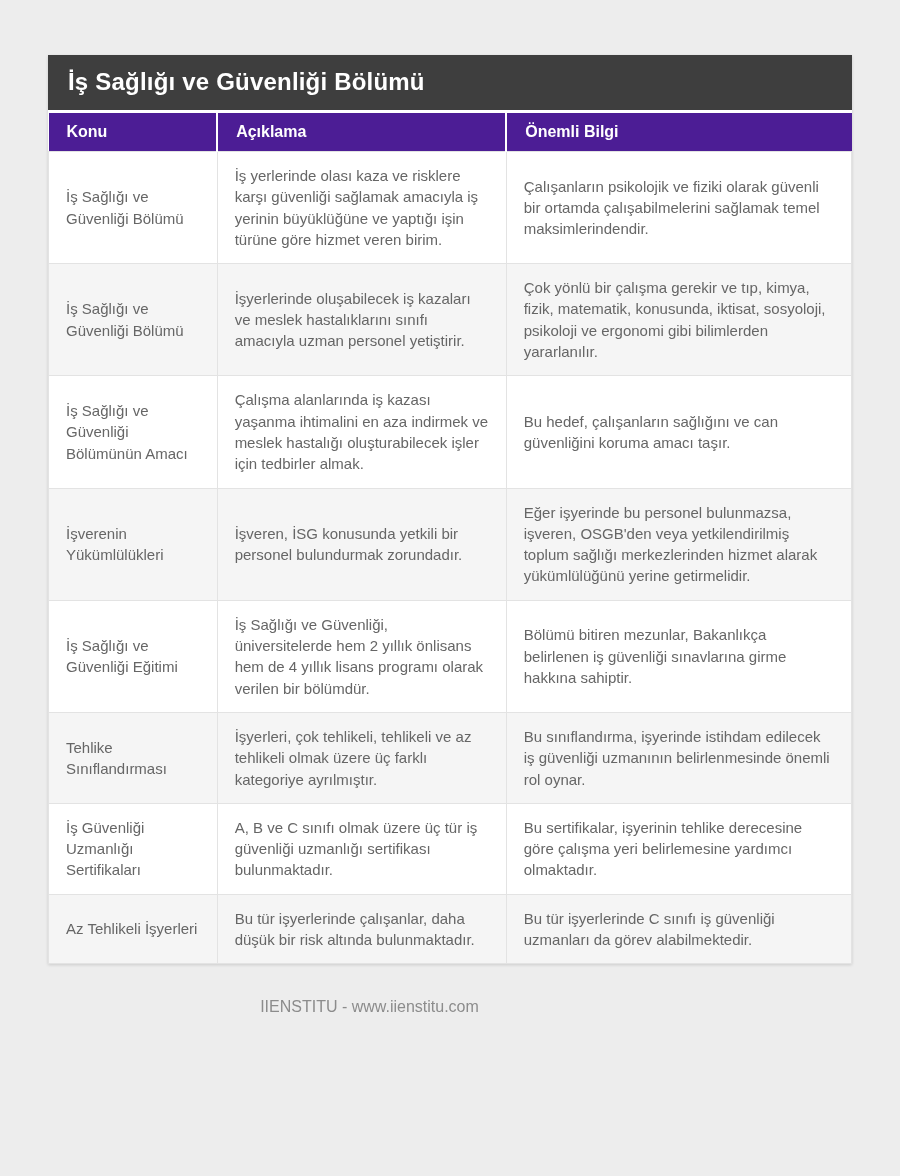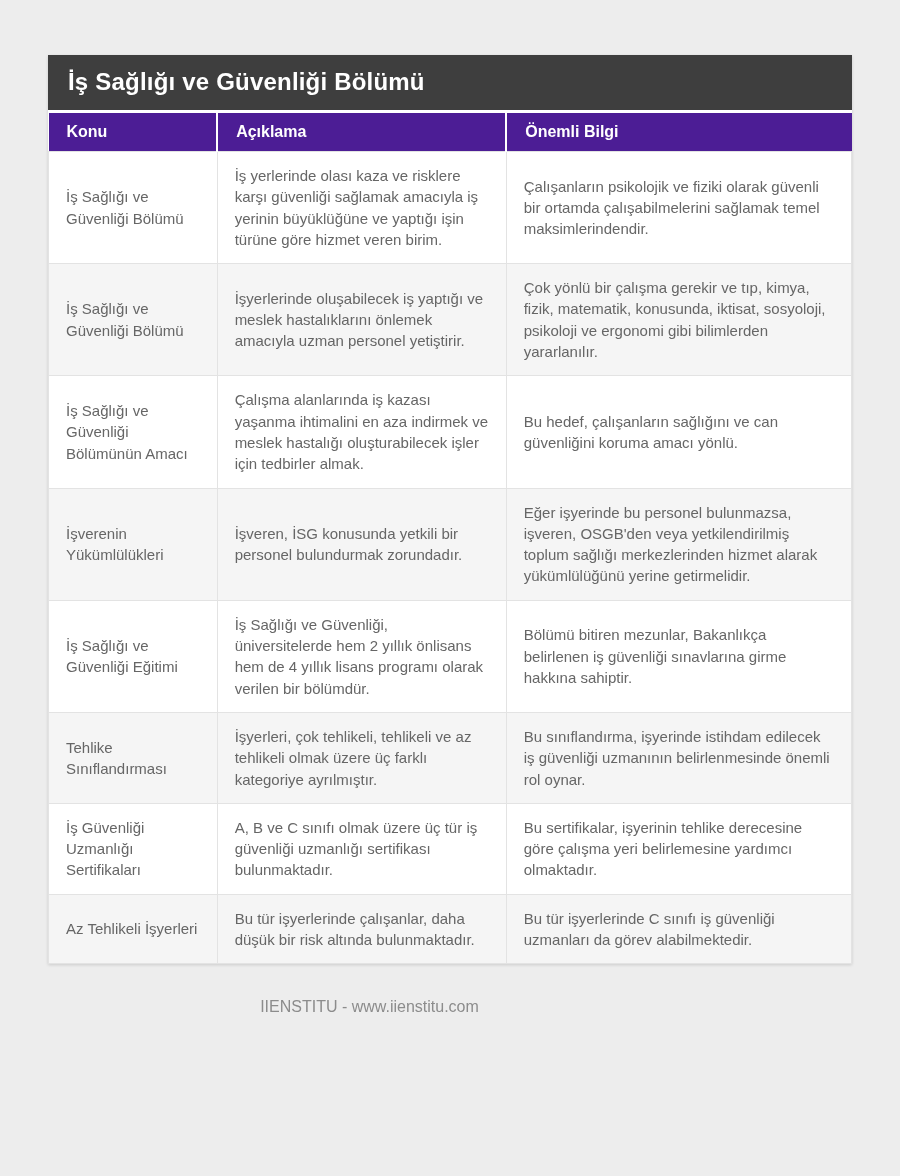--- a/index.html
+++ b/index.html
@@ -84,27 +84,27 @@
         </tr>
       </thead>
       <tbody>
           <tr>
             <td>İş Sağlığı ve Güvenliği Bölümü</td>
             <td>İş yerlerinde olası kaza ve risklere karşı güvenliği sağlamak amacıyla iş yerinin büyüklüğüne ve yaptığı işin türüne göre hizmet veren birim.</td>
             <td>Çalışanların psikolojik ve fiziki olarak güvenli bir ortamda çalışabilmelerini sağlamak temel maksimlerindendir.</td>
           </tr>
           <tr>
             <td>İş Sağlığı ve Güvenliği Bölümü</td>
-            <td>İşyerlerinde oluşabilecek iş yaptığı ve meslek hastalıklarını önlemek amacıyla uzman personel yetiştirir.</td>
+            <td>İşyerlerinde oluşabilecek iş kazaları ve meslek hastalıklarını sınıfı amacıyla uzman personel yetiştirir.</td>
             <td>Çok yönlü bir çalışma gerekir ve tıp, kimya, fizik, matematik, konusunda, iktisat, sosyoloji, psikoloji ve ergonomi gibi bilimlerden yararlanılır.</td>
           </tr>
           <tr>
             <td>İş Sağlığı ve Güvenliği Bölümünün Amacı</td>
             <td>Çalışma alanlarında iş kazası yaşanma ihtimalini en aza indirmek ve meslek hastalığı oluşturabilecek işler için tedbirler almak.</td>
-            <td>Bu hedef, çalışanların sağlığını ve can güvenliğini koruma amacı yönlü.</td>
+            <td>Bu hedef, çalışanların sağlığını ve can güvenliğini koruma amacı taşır.</td>
           </tr>
           <tr>
             <td>İşverenin Yükümlülükleri</td>
             <td>İşveren, İSG konusunda yetkili bir personel bulundurmak zorundadır.</td>
             <td>Eğer işyerinde bu personel bulunmazsa, işveren, OSGB'den veya yetkilendirilmiş toplum sağlığı merkezlerinden hizmet alarak yükümlülüğünü yerine getirmelidir.</td>
           </tr>
           <tr>
             <td>İş Sağlığı ve Güvenliği Eğitimi</td>
             <td>İş Sağlığı ve Güvenliği, üniversitelerde hem 2 yıllık önlisans hem de 4 yıllık lisans programı olarak verilen bir bölümdür.</td>
             <td>Bölümü bitiren mezunlar, Bakanlıkça belirlenen iş güvenliği sınavlarına girme hakkına sahiptir.</td>

